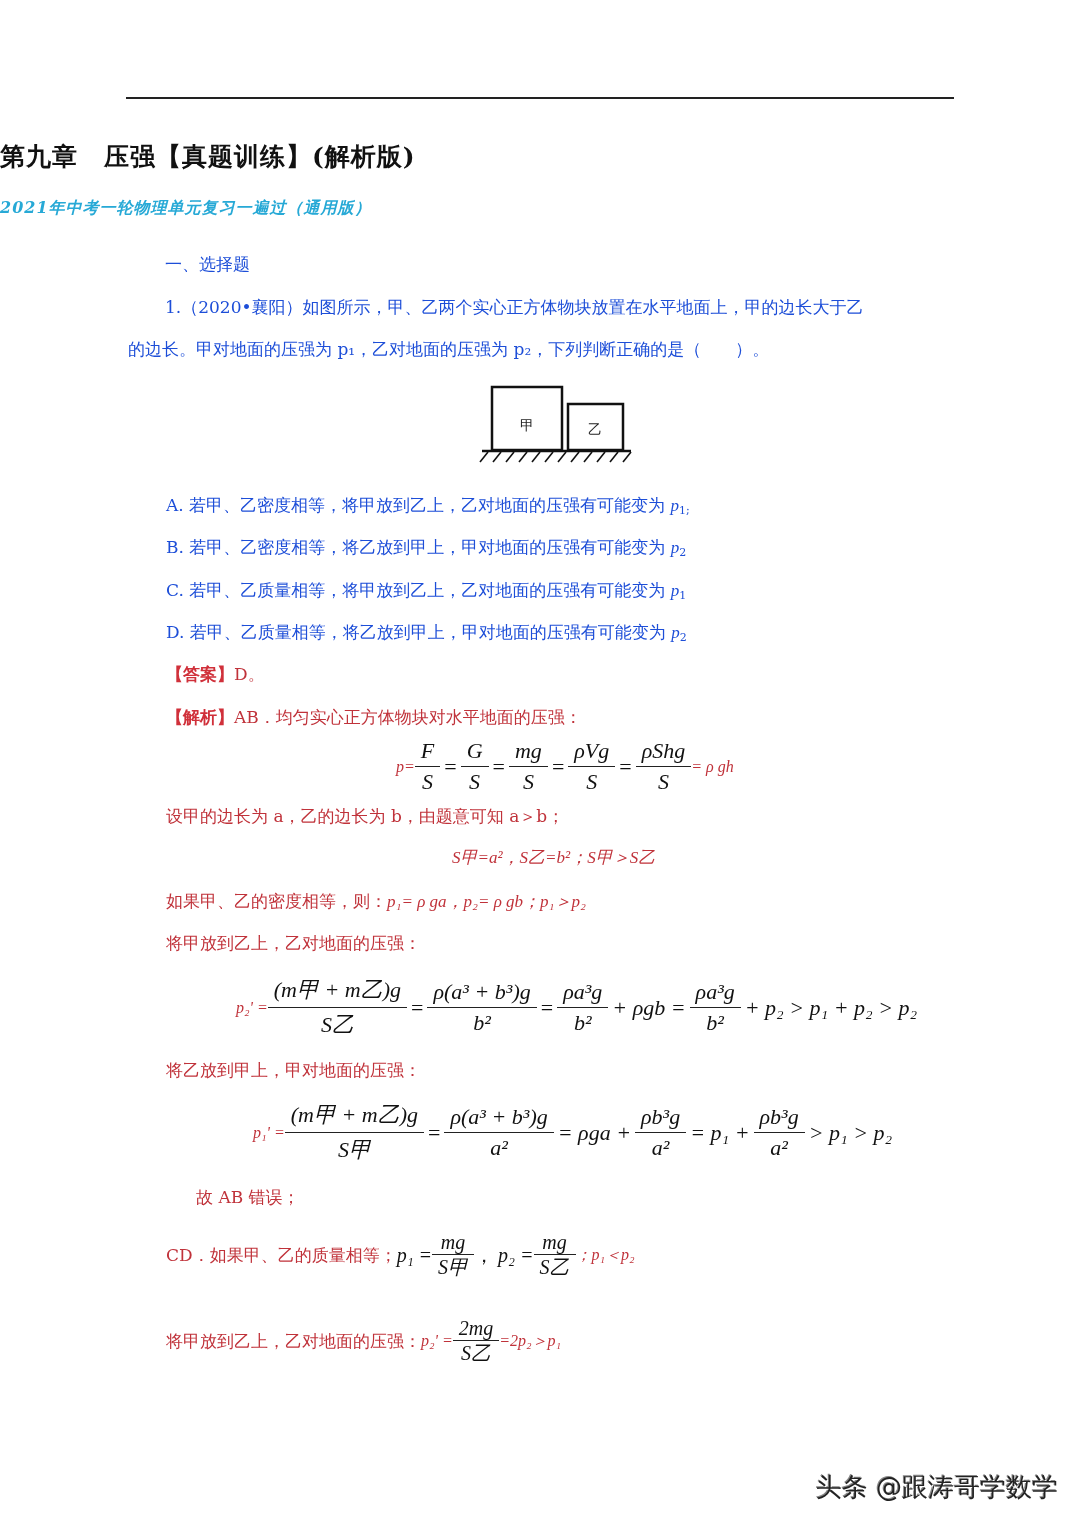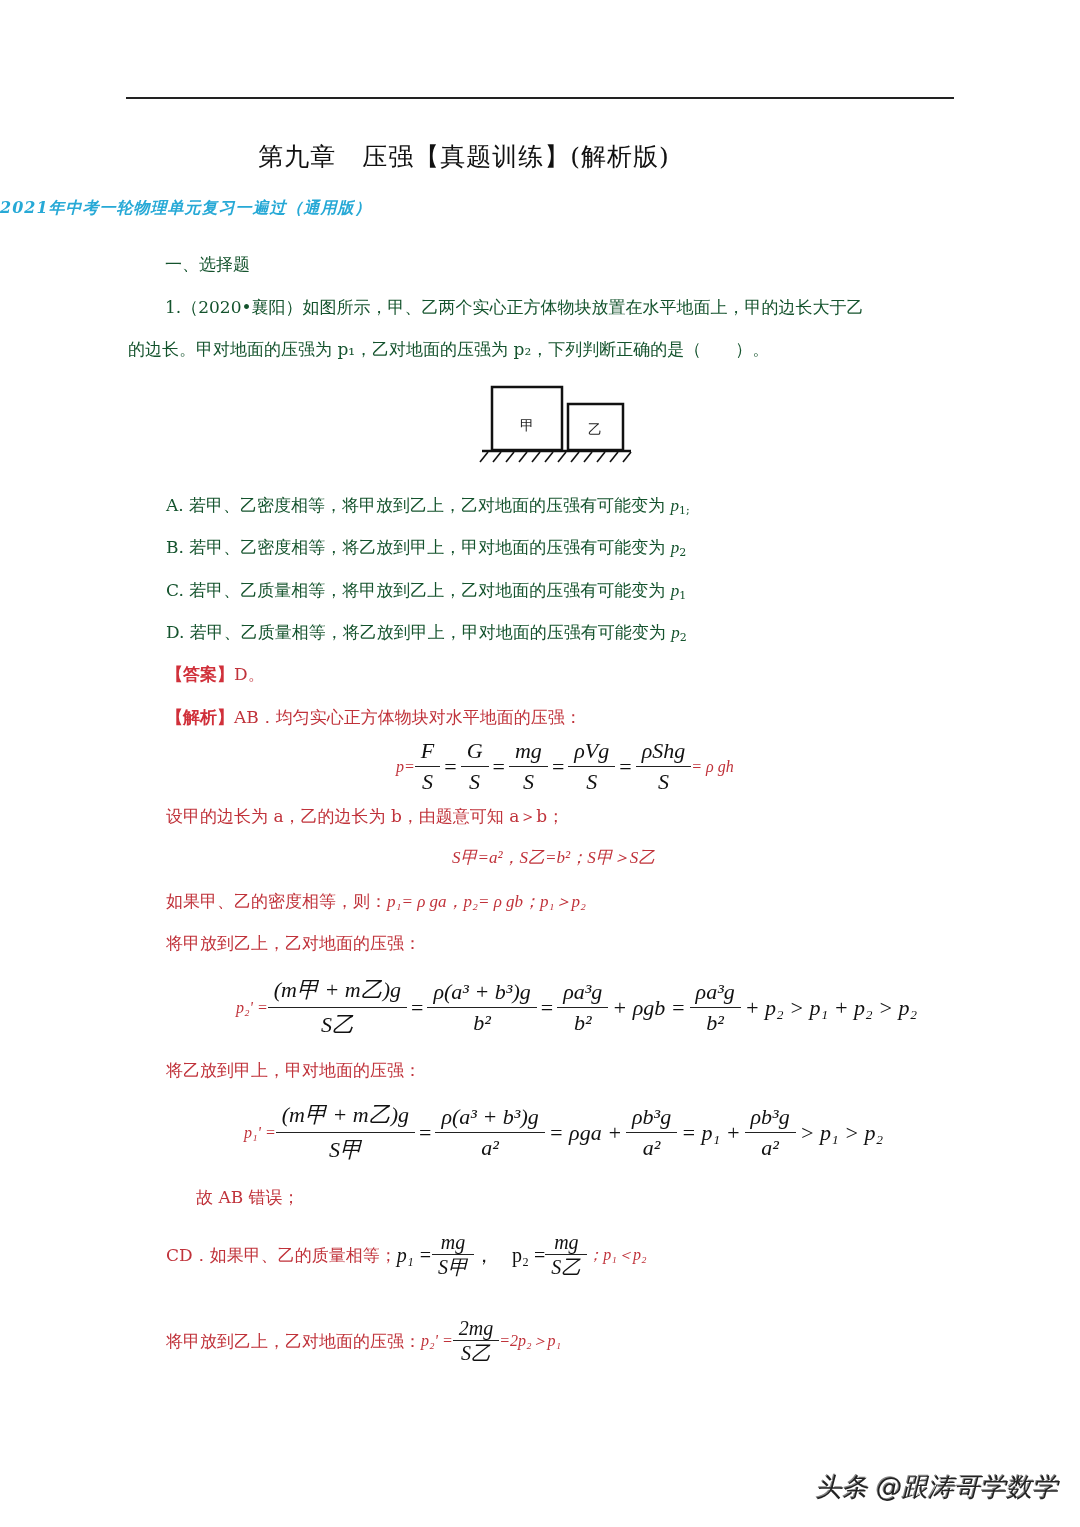--- a/index.html
+++ b/index.html
@@ -1,33 +1,33 @@
 <!DOCTYPE html>
 <html><head>
 <meta charset="utf-8">
 <style>
   html, body { margin:0; padding:0; background:#ffffff; }
   body { width:1080px; height:1527px; position:relative; overflow:hidden;
          font-family: "DejaVu Serif", "Liberation Serif", serif; color:#1a1a1a; }
   .abs { position:absolute; }
   .rule { left:126px; top:97px; width:828px; height:2px; background:#222; }
-  .title { left:0; width:928px; top:140px; text-align:center; font-size:25px; letter-spacing:1px; color:#111; }
+  .title { left:0; width:928px; top:140px; font-size:25px; letter-spacing:1px; color:#111;font-weight:bold; }
   .subtitle { left:0; width:1080px; top:198px; text-align:left; font-size:16px; font-weight:bold; font-style:italic; color:#27a9d6; letter-spacing:1px; }
-  .body-line { font-size:17px; line-height:20px; color:#14532d; white-space:nowrap; }
+  .body-line { font-size:17px; line-height:20px; color:#1d4ed8; white-space:nowrap; }
   .red { color:#c0323a; }
   .red-dark { color:#d0303a; font-weight:bold; }
   i.v { font-family:"Liberation Serif", serif; font-style:italic; }
   sub { font-size:11px; vertical-align:-3px; }
   .math { font-family:"Liberation Serif", serif; font-size:22px; color:#111; white-space:nowrap; display:flex; align-items:center; }
   .frac { display:inline-flex; flex-direction:column; align-items:center; margin:0 3px; }
   .frac .num { padding:0 3px 2px; font-style:italic; }
   .frac .den { border-top:1.5px solid #222; padding:2px 3px 0; font-style:italic; width:100%; text-align:center; }
   .op { margin:0 4px; }
   .math .lab { color:#c0323a; font-size:16px; font-style:italic; }
-  .watermark { right:22px; top:1470px; font-family:"DejaVu Sans", sans-serif; font-size:26px; color:#222; text-shadow:1px 1px 0 #fff, -1px -1px 0 #888;font-style:italic; }
+  .watermark { right:22px; top:1470px; font-family:"DejaVu Sans", sans-serif; font-size:26px; color:#222; text-shadow:1px 1px 0 #fff, -1px -1px 0 #888; }
   svg text { font-family:"DejaVu Sans", sans-serif; }
 </style>
 </head>
 <body>
 
 <div class="abs rule"></div>
 
 <div class="abs title">第九章　压强【真题训练】(解析版)</div>
 <div class="abs subtitle">2021年中考一轮物理单元复习一遍过（通用版）</div>
 
@@ -136,21 +136,21 @@
   <span class="op" style="font-style:italic">+ ρgb =</span>
   <span class="frac">
       <span class="num">ρa³g</span>
       <span class="den">b²</span>
     </span>
   <span class="op" style="font-style:italic">+ p₂ &gt; p₁ + p₂ &gt; p₂</span>
 </div>
 
 <div class="abs body-line red" style="left:166px;top:1060px;">将乙放到甲上，甲对地面的压强：</div>
 
-<div class="abs math" style="left:244px;top:1100px;justify-content:center;">
+<div class="abs math" style="left:253px;top:1100px;justify-content:center;">
   <span class="lab">p₁' =</span>
   <span class="frac">
       <span class="num">(m甲 + m乙)g</span>
       <span class="den">S甲</span>
     </span>
     <span class="op">=</span>
   <span class="frac">
       <span class="num">ρ(a³ + b³)g</span>
       <span class="den">a²</span>
     </span>
@@ -171,21 +171,21 @@
 
 <div class="abs body-line red" style="left:166px;top:1232px;display:flex;align-items:center;">
   <span>CD．如果甲、乙的质量相等；</span>
   <span class="math" style="font-size:20px;">
     <span style="font-style:italic">p₁ =</span>
     <span class="frac">
         <span class="num">mg</span>
         <span class="den">S甲</span>
       </span>
     <span>，</span>
-    <span style="margin-left:18px">p₂ =</span>
+    <span style="font-style:italic;margin-left:4px">p₂ =</span>
     <span class="frac">
         <span class="num">mg</span>
         <span class="den">S乙</span>
       </span>
     <span class="lab">；p₁＜p₂</span>
   </span>
 </div>
 
 <div class="abs body-line red" style="left:166px;top:1318px;display:flex;align-items:center;">
   <span>将甲放到乙上，乙对地面的压强：</span>

